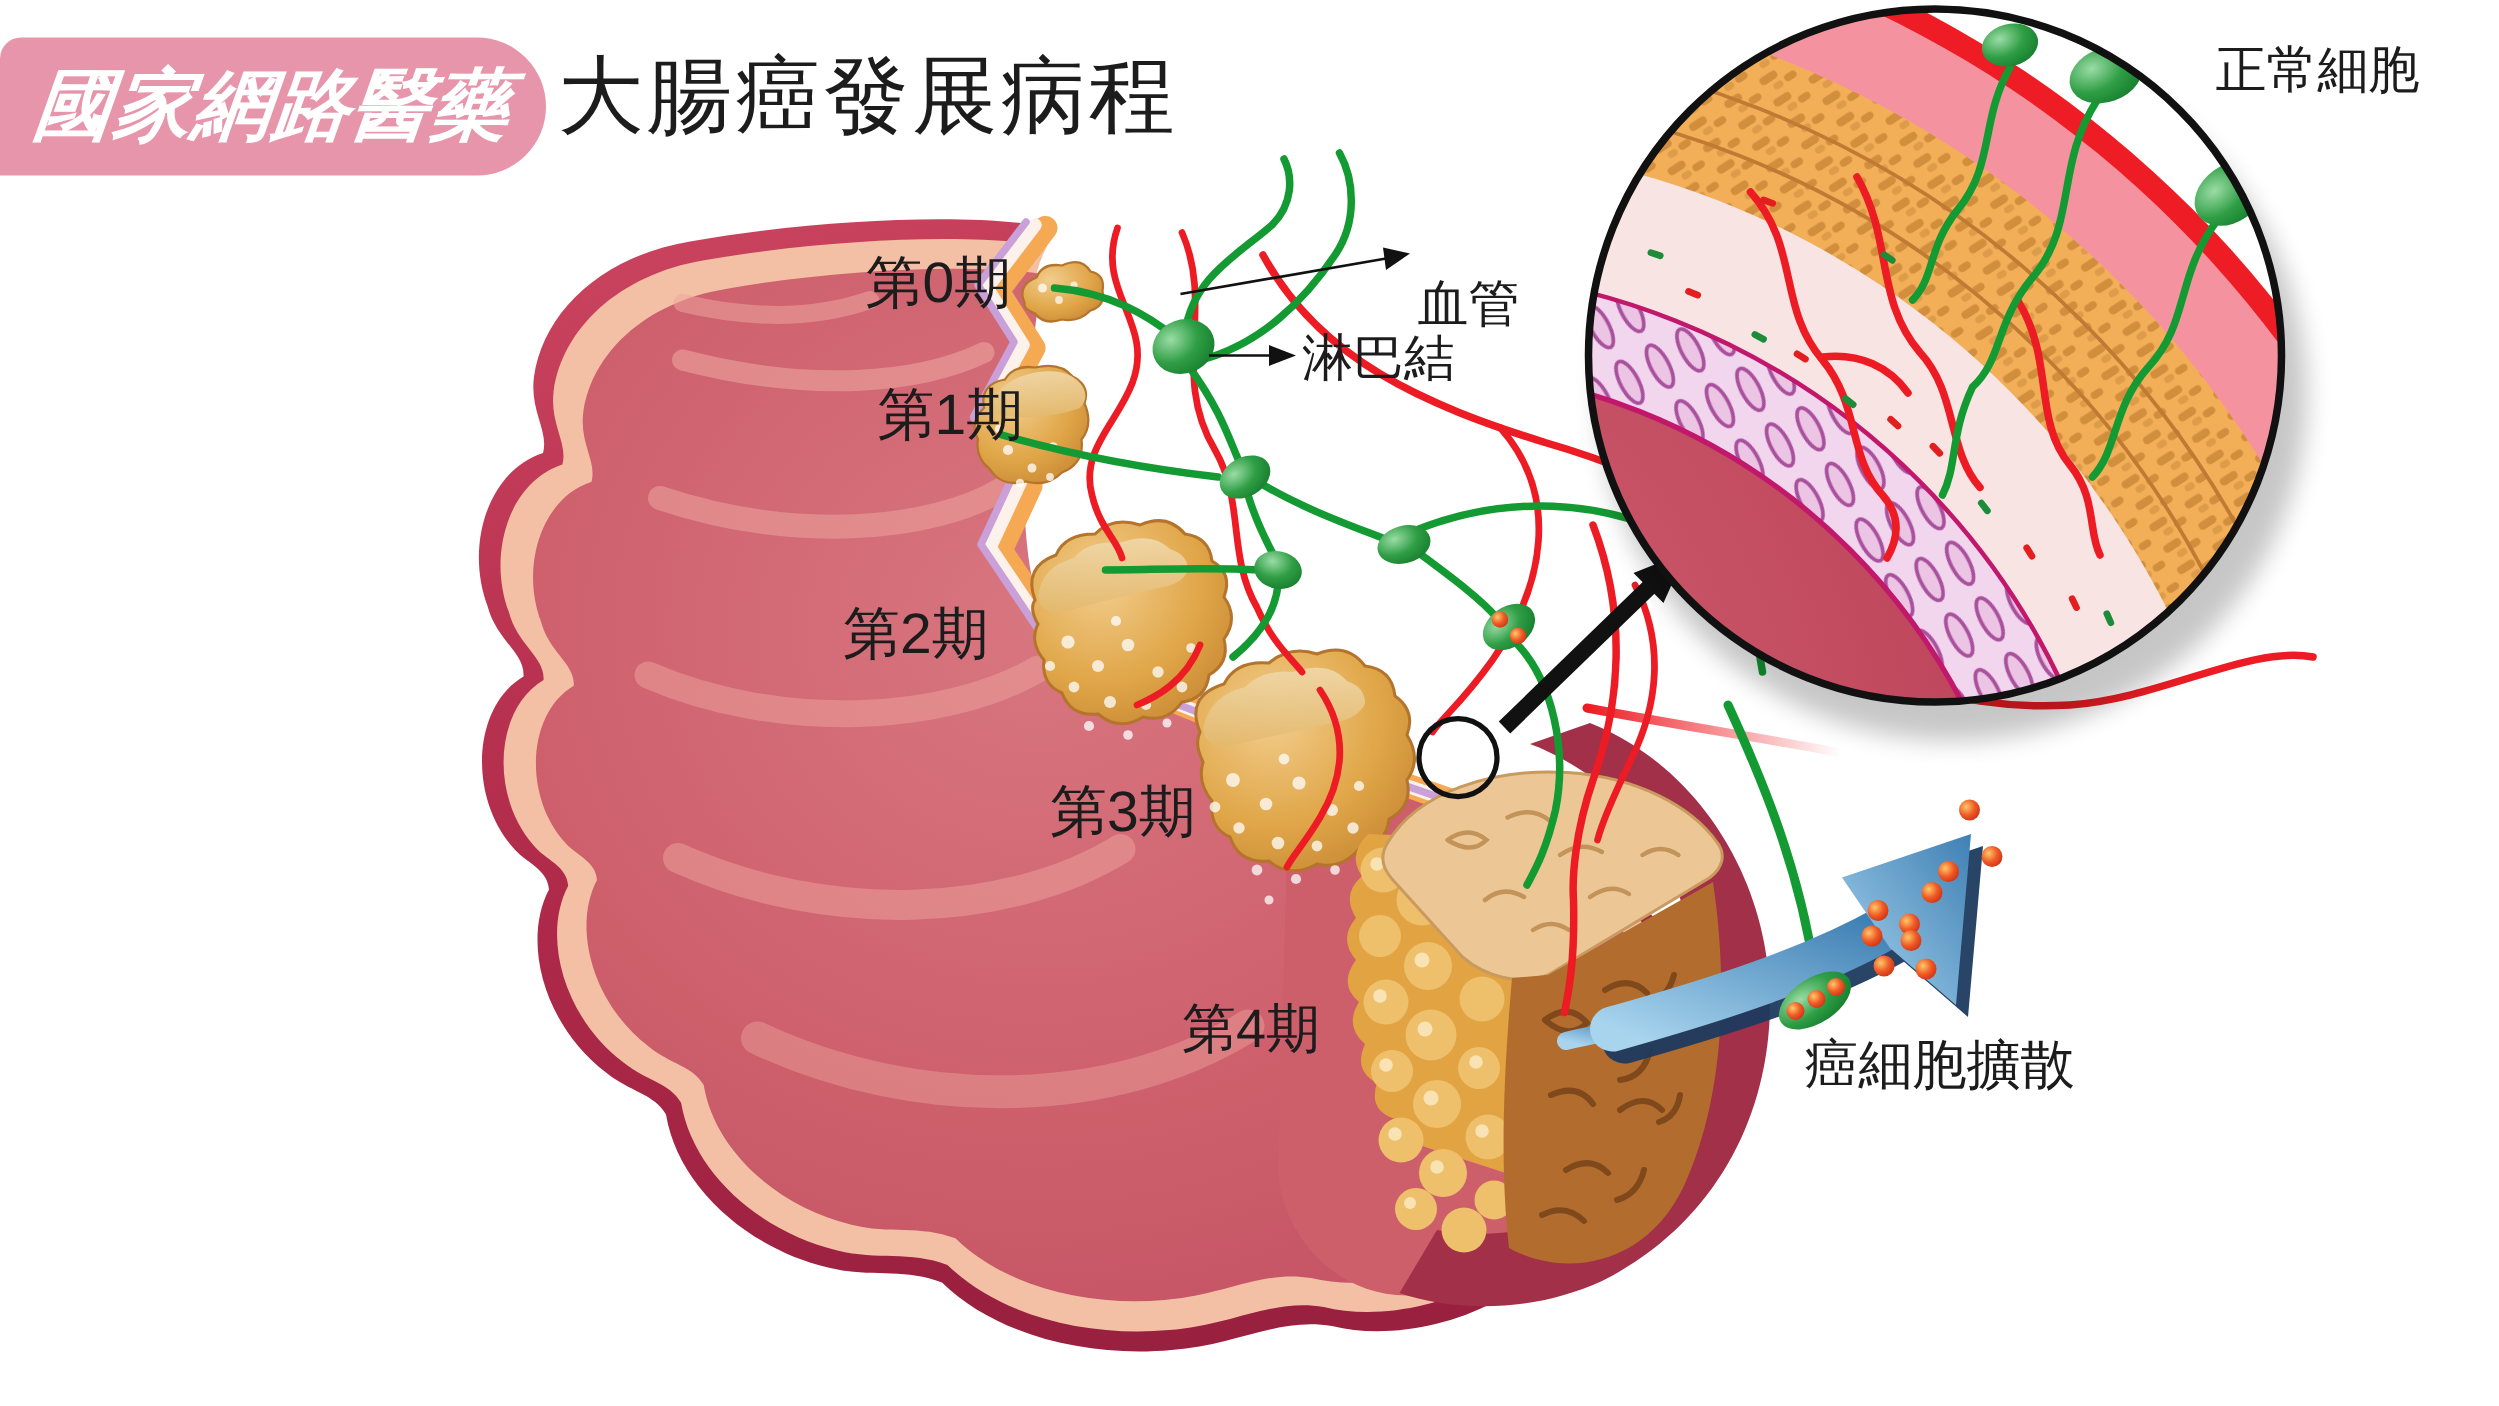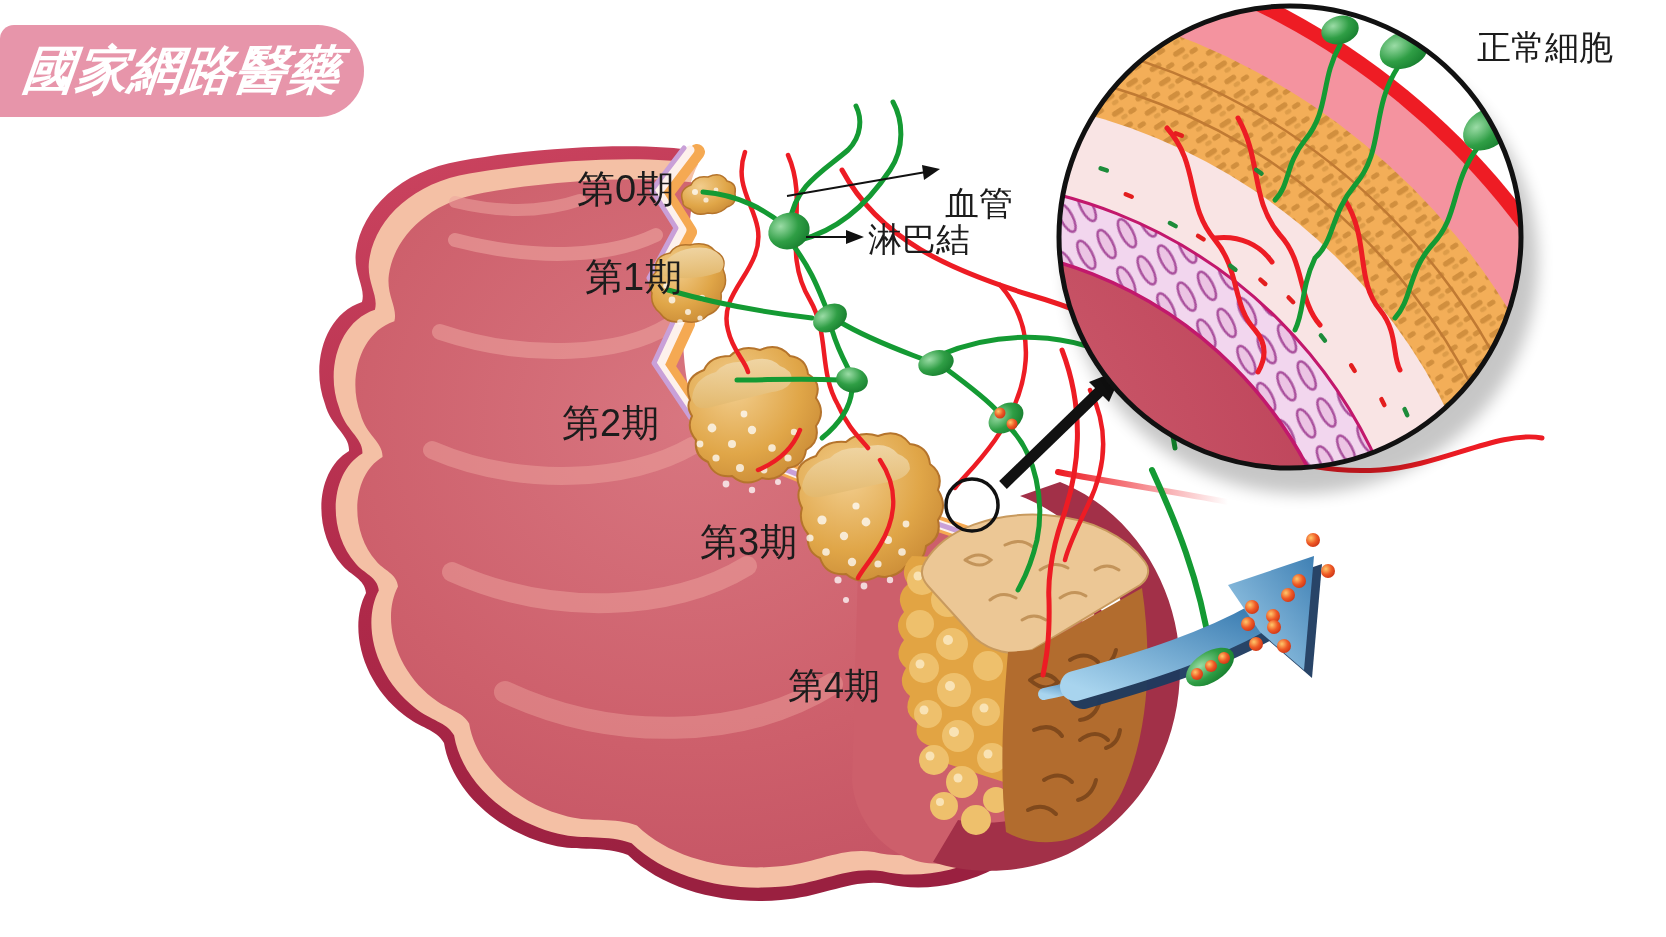--- a/index.html
+++ b/index.html
@@ -425,24 +425,26 @@
   </g>
   <g>
     <line x1="806" y1="237" x2="850" y2="237" stroke="#111" stroke-width="1.8"></line>
     <polygon points="864,237 846,230 846,244" fill="#111"></polygon>
   </g>
 </svg>
 
 <div id="badge" style="background:#e795aa;">
   <span style="color:#ffffff;">國家網路醫藥</span>
 </div>
+<div id="title" class="lbl">大腸癌發展病程</div>
 
 <div class="lbl stage" style="left:577px;top:170px;">第0期</div>
 <div class="lbl stage" style="left:545px;top:258px;margin-left:40px;">第1期</div>
 <div class="lbl stage" style="left:562px;top:404px;">第2期</div>
 <div class="lbl stage" style="left:700px;top:523px;">第3期</div>
 <div class="lbl stage" style="left:788px;top:668px;font-size:36px;">第4期</div>
 
 <div class="lbl small" style="left:945px;top:150px;margin-top:36px;">血管</div>
 <div class="lbl small" style="left:868px;top:222px;">淋巴結</div>
 <div class="lbl" style="left:1477px;top:30px;font-size:34px;">正常細胞</div>
+<div class="lbl" style="left:1203px;top:692px;font-size:36px;">癌細胞擴散</div>
 
 </div>
 
 </body></html>

